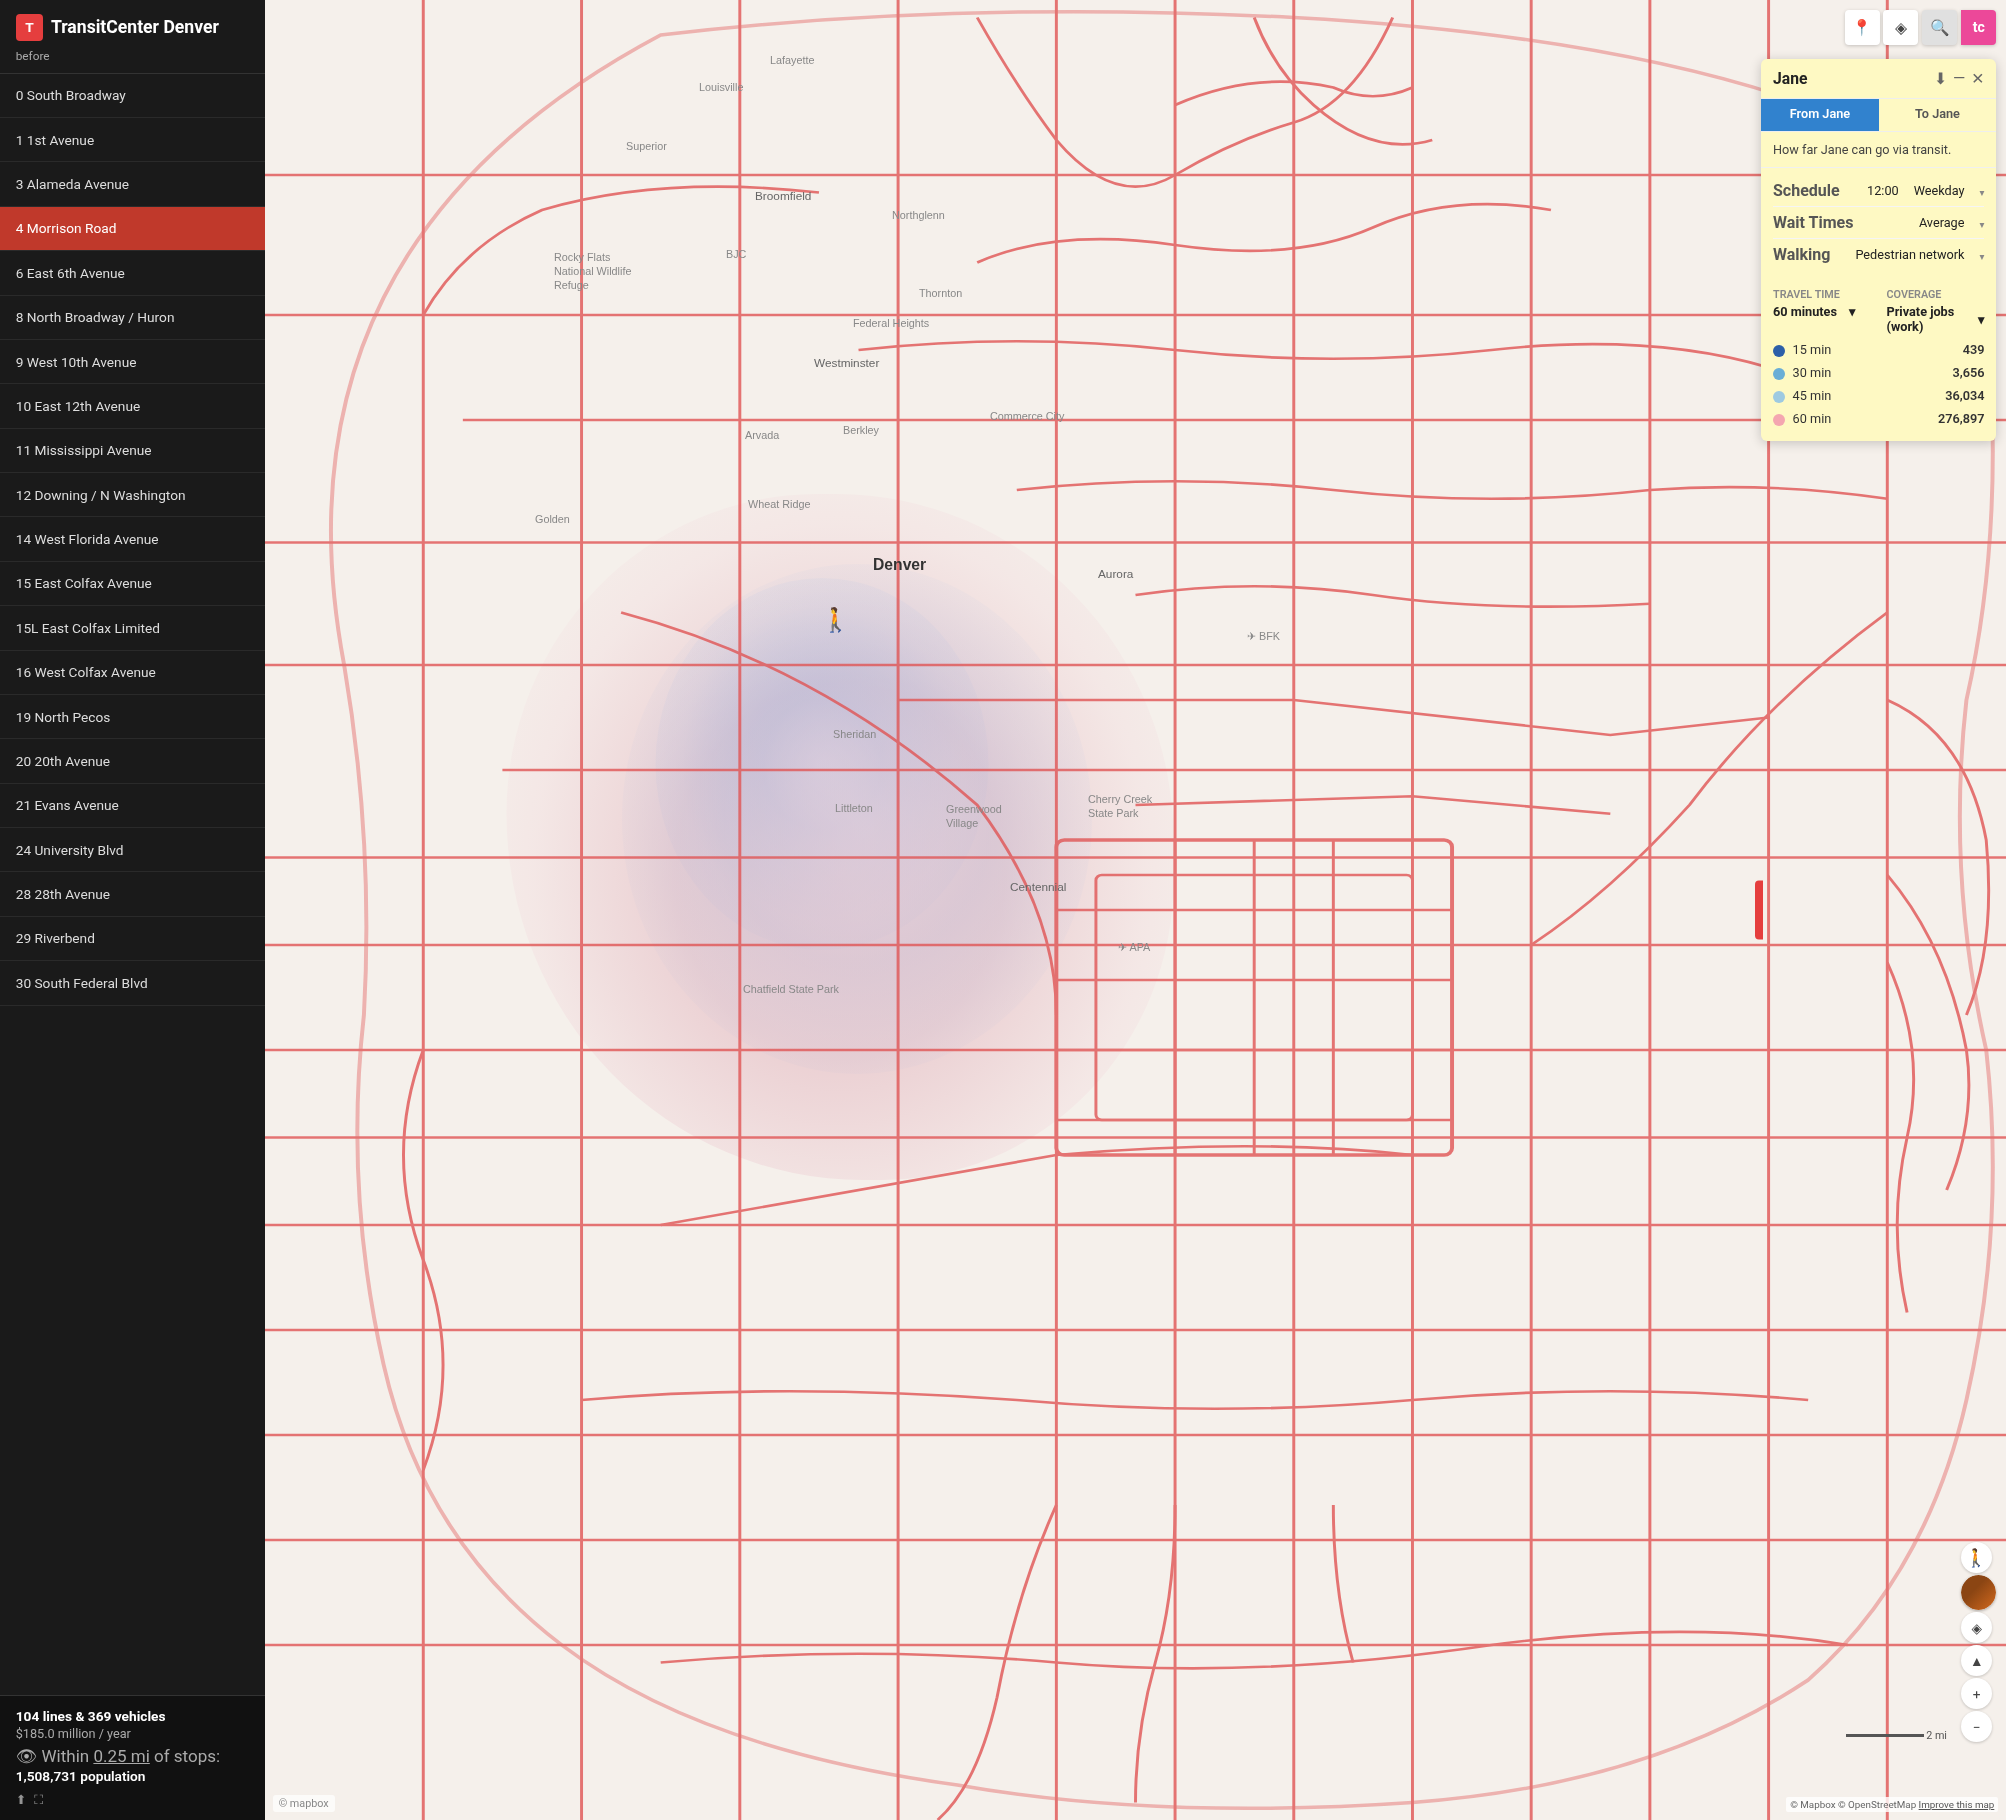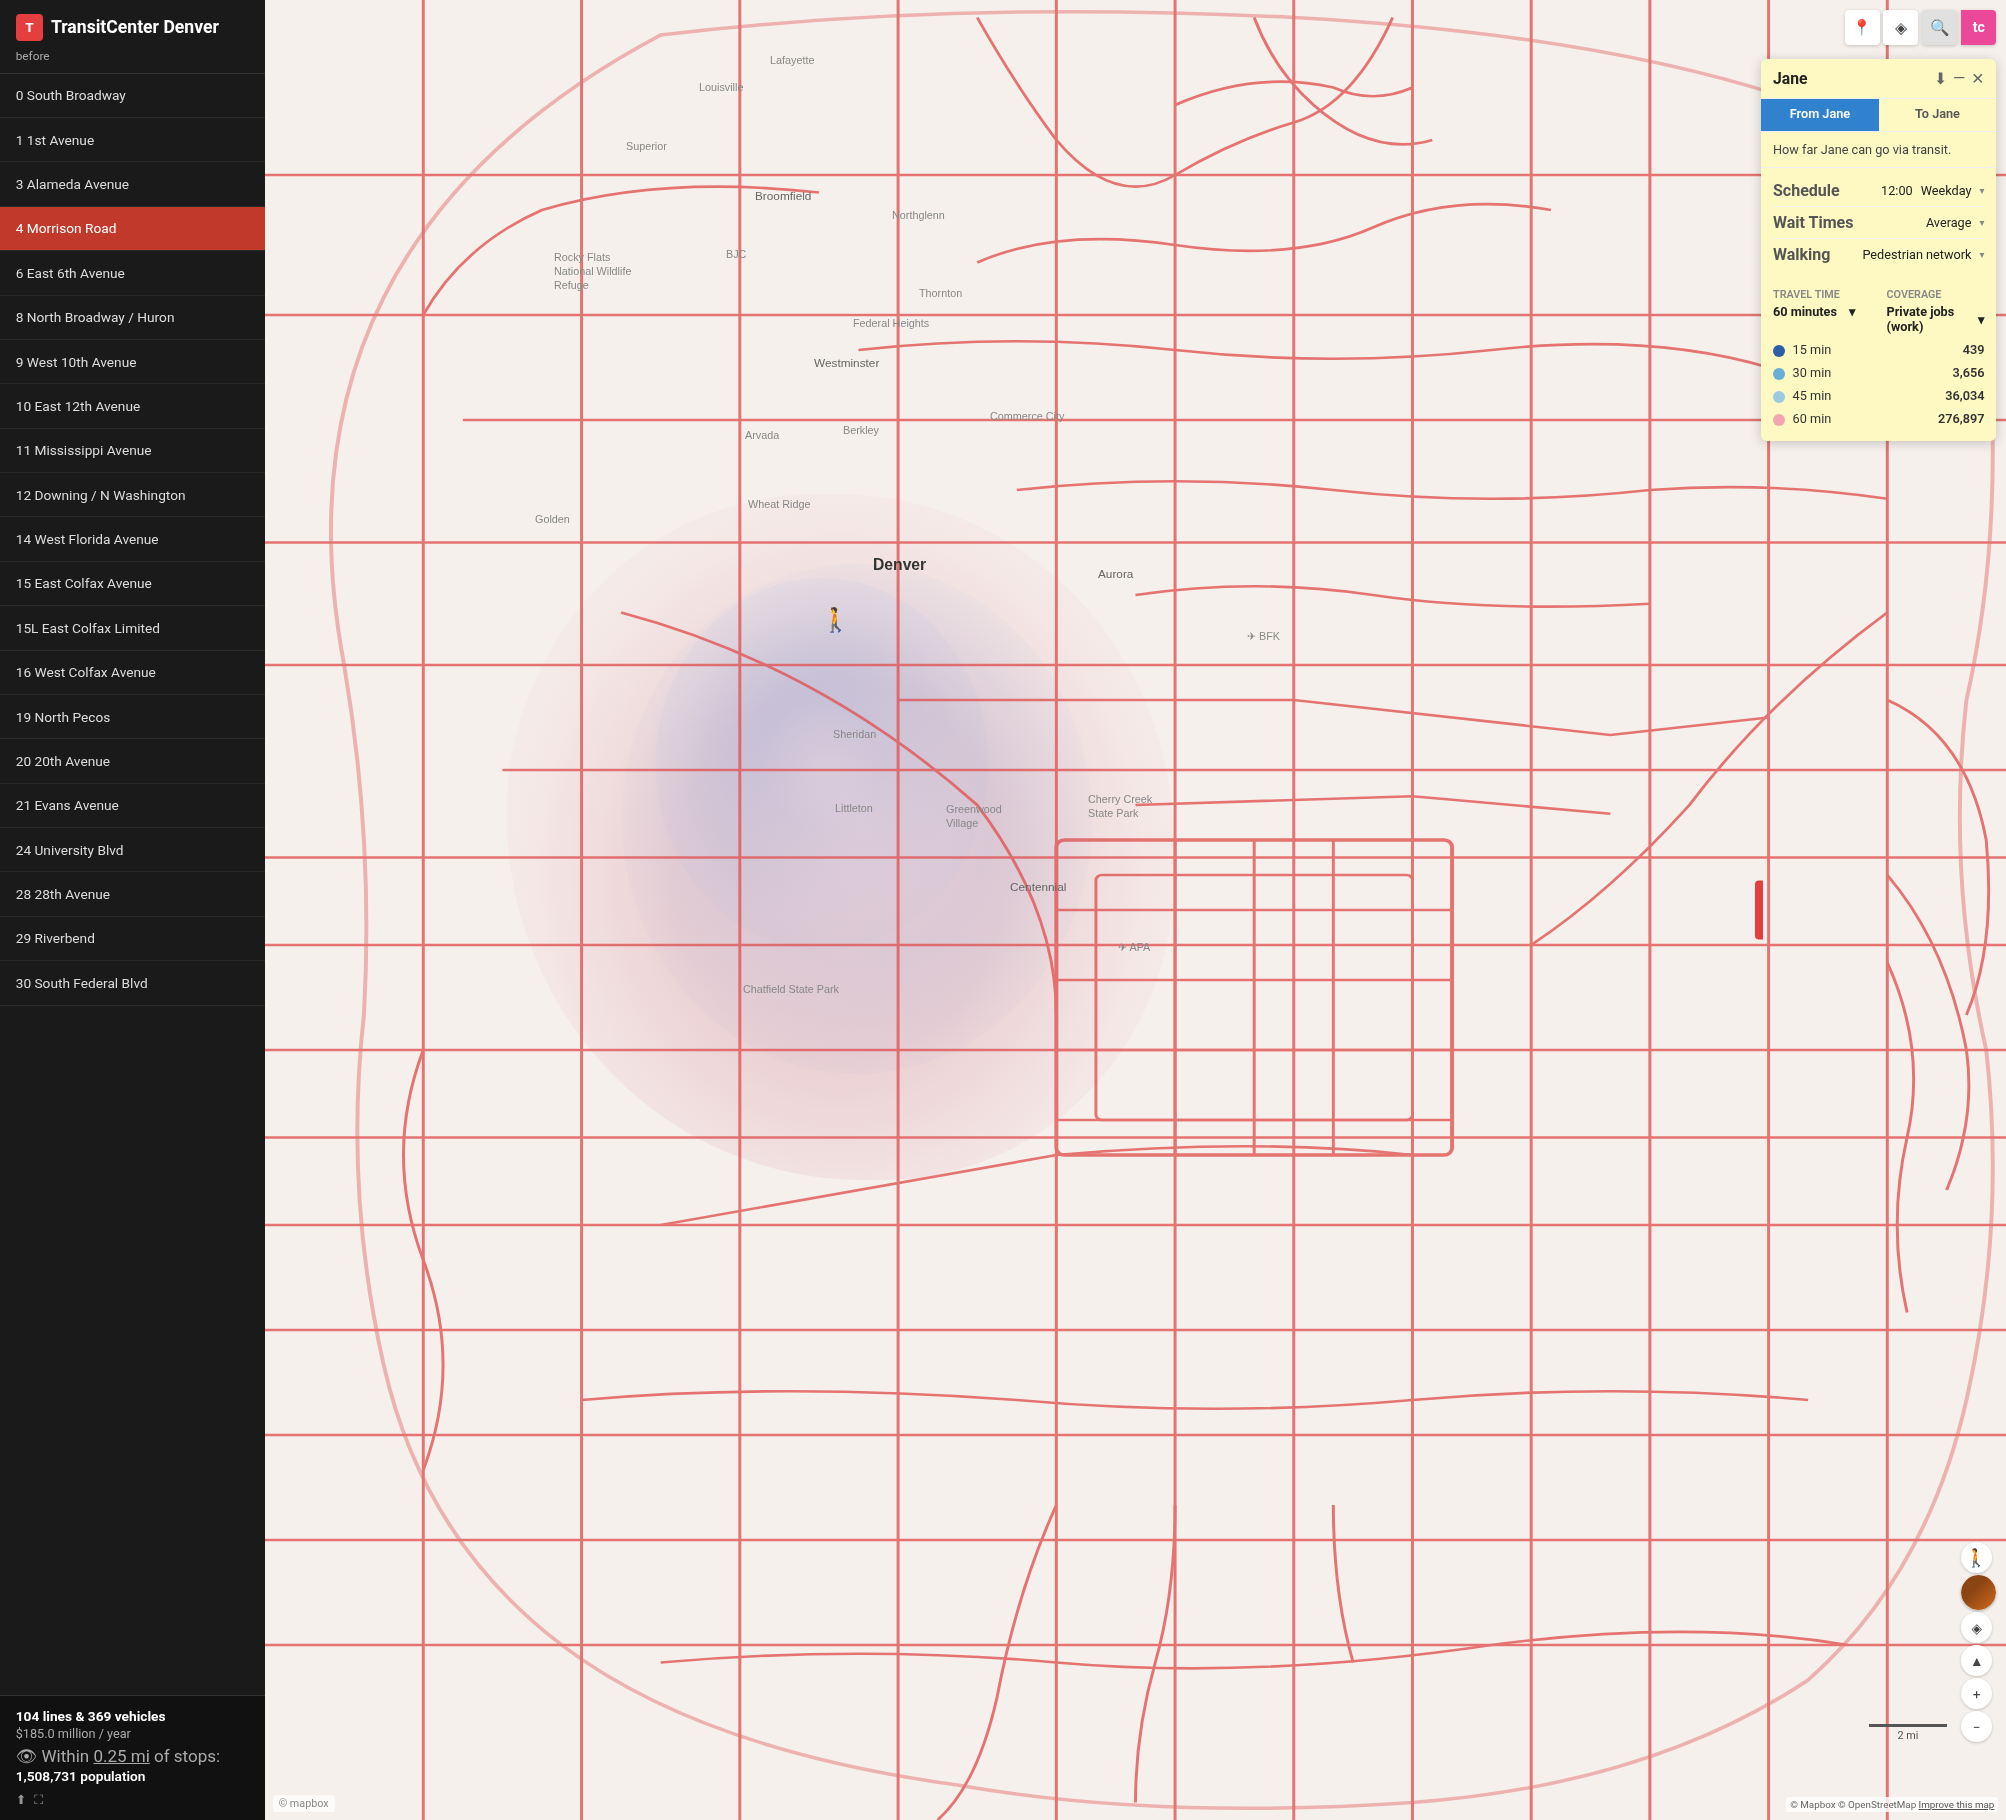--- a/index.html
+++ b/index.html
@@ -125,21 +125,21 @@
       font-size: 10.8px;
       color: #888;
     }
 
     
     .scale-bar {
       position: absolute;
       bottom: 78px;
       right: 59px;
       display: flex;
-      flex-direction: column;
+      flex-direction: row;
       align-items: center;
       gap: 2px;
       pointer-events: none;
     }
     .scale-bar-line {
       width: 78px;
       height: 2.9px;
       background: #555;
       border-left: 2px solid #555;
       border-right: 2px solid #555;
@@ -261,22 +261,22 @@
       border-bottom: 1px solid #f5f5f5;
     }
     .jane-setting-row:last-child { border-bottom: none; }
     .jane-setting-label {
       font-size: 16px;
       color: #555;
       font-weight: 700;
     }
     .jane-setting-value {
       display: flex;
-      align-items: center;
-      gap: 8px;
+      align-items: flex-end;
+      gap: 15px;
       font-size: 12.7px;
       color: #222;
       cursor: pointer;
     }
     .jane-setting-value .dropdown-arrow {
       font-size: 9.8px;
       color: #888;
     }
 
     .jane-stats-header {

